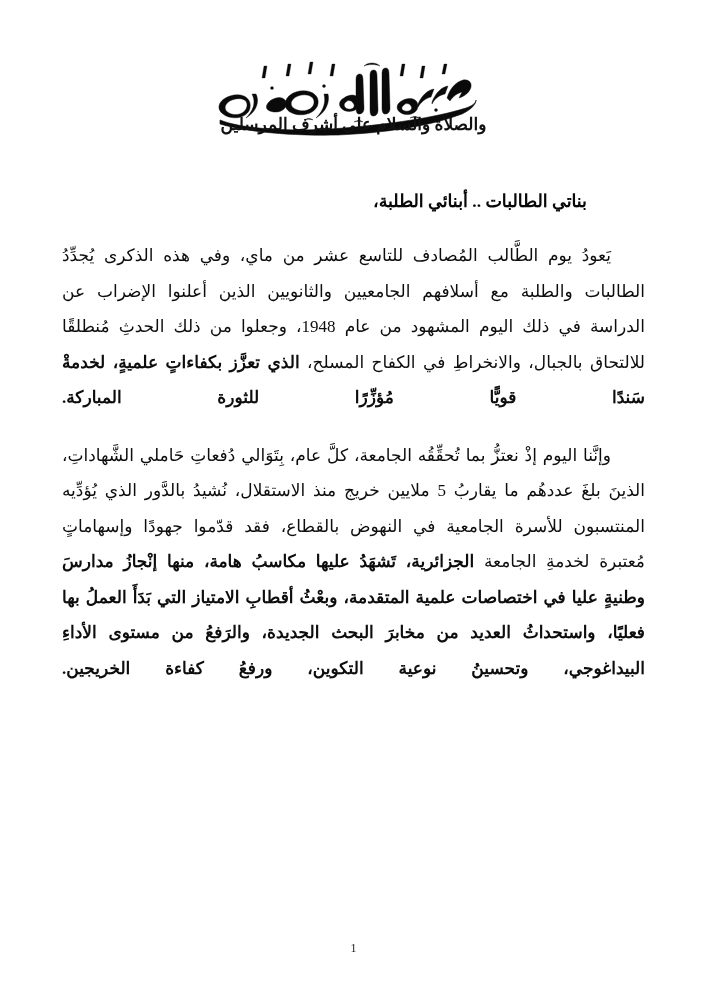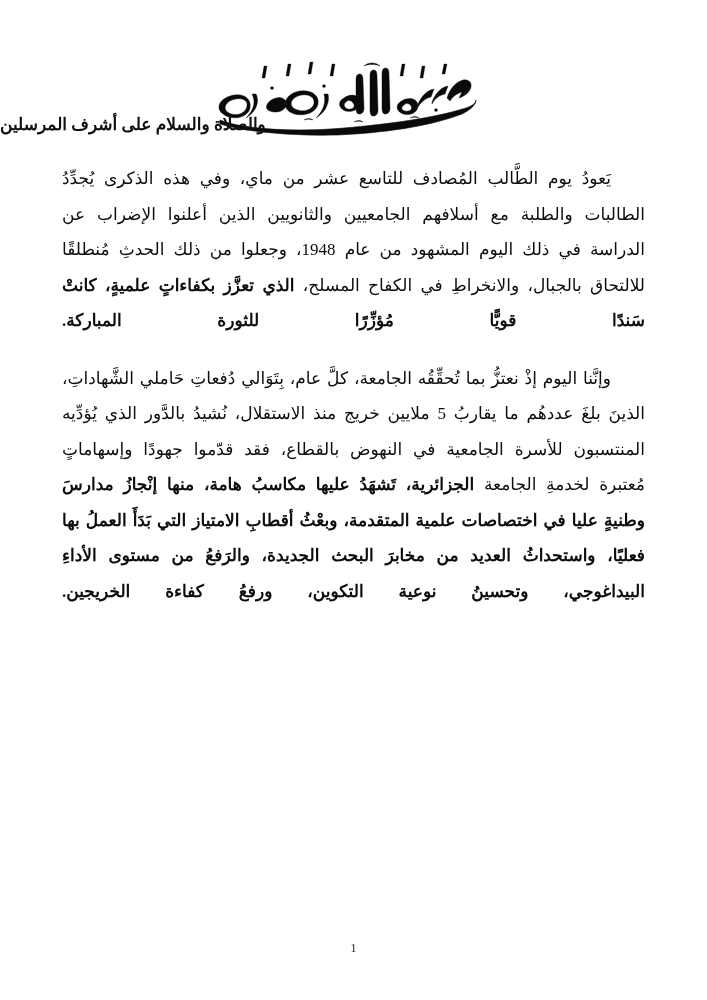--- a/index.html
+++ b/index.html
@@ -32,21 +32,21 @@
     padding-top: 58px;
     height: 96px;
     box-sizing: border-box;
   }
   .basmala-svg {
     display: inline-block;
   }
 
   
   .salawat {
-    text-align: left;
+    text-align: center;
     font-size: 17px;
     font-weight: 700;
     letter-spacing: 0;
     margin-top: 18px;
     direction: rtl;
     color: #111;
   }
 
   
   .salutation {
@@ -162,25 +162,26 @@
         <path d="M206 60 C 209 58, 213 58, 215 60 C 212 59, 209 59, 206 60 Z" stroke-width="0.3"></path>
         <circle cx="68" cy="30" r="1.6" stroke-width="0.2"></circle>
         <circle cx="120" cy="28" r="1.6" stroke-width="0.2"></circle>
         <circle cx="232" cy="52" r="1.6" stroke-width="0.2"></circle>
       </g>
     </svg>
   </div>
 
   <div class="salawat">والصلاة والسلام على أشرف المرسلين</div>
 
+  <div class="salutation">بناتي الطالبات .. أبنائي الطلبة،</div>
 
   <div class="body-block">
 
     <p class="para first-indent">
-      <span>يَعودُ يوم الطَّالب المُصادف للتاسع عشر من ماي، وفي هذه الذكرى يُجدِّدُ الطالبات والطلبة مع أسلافهم الجامعيين والثانويين الذين أعلنوا الإضراب عن الدراسة في ذلك اليوم المشهود من عام 1948، وجعلوا من ذلك الحدثِ مُنطلقًا للالتحاق بالجبال، والانخراطِ في الكفاح المسلح، </span><span class="tail-bold">الذي تعزَّز بكفاءاتٍ علميةٍ، كانتْ سَندًا قويًّا مُؤزِّرًا للثورة المباركة.</span>
+      <span>يَعودُ يوم الطَّالب المُصادف للتاسع عشر من ماي، وفي هذه الذكرى يُجدِّدُ الطالبات والطلبة مع أسلافهم الجامعيين والثانويين الذين أعلنوا الإضراب عن الدراسة في ذلك اليوم المشهود من عام 1948، وجعلوا من ذلك الحدثِ مُنطلقًا للالتحاق بالجبال، والانخراطِ في الكفاح المسلح، </span><span class="tail-bold">الذي تعزَّز بكفاءاتٍ علميةٍ، لخدمةْ سَندًا قويًّا مُؤزِّرًا للثورة المباركة.</span>
     </p>
 
     <p class="para first-indent para-2">
       <span>وإنَّنا اليوم إذْ نعتزُّ بما تُحقِّقُه الجامعة، كلَّ عام، بِتَوَالي دُفعاتِ حَاملي الشَّهاداتِ، الذينَ بلغَ عددهُم ما يقاربُ 5 ملايين خريج منذ الاستقلال، نُشيدُ بالدَّور الذي يُؤدِّيه المنتسبون للأسرة الجامعية في النهوض بالقطاع، فقد قدّموا جهودًا وإسهاماتٍ مُعتبرة لخدمةِ الجامعة </span><span class="tail-bold-2">الجزائرية، تَشهَدُ عليها مكاسبُ هامة، منها إنْجازُ مدارسَ وطنيةٍ عليا في اختصاصات علمية المتقدمة، وبعْثُ أقطابِ الامتياز التي بَدَأَ العملُ بها فعليًا، واستحداثُ العديد من مخابرَ البحث الجديدة، والرَفعُ من مستوى الأداءِ البيداغوجي، وتحسينُ نوعية التكوين، ورفعُ كفاءة الخريجين.</span>
     </p>
 
   </div>
 
   <div class="page-number">1</div>
 

